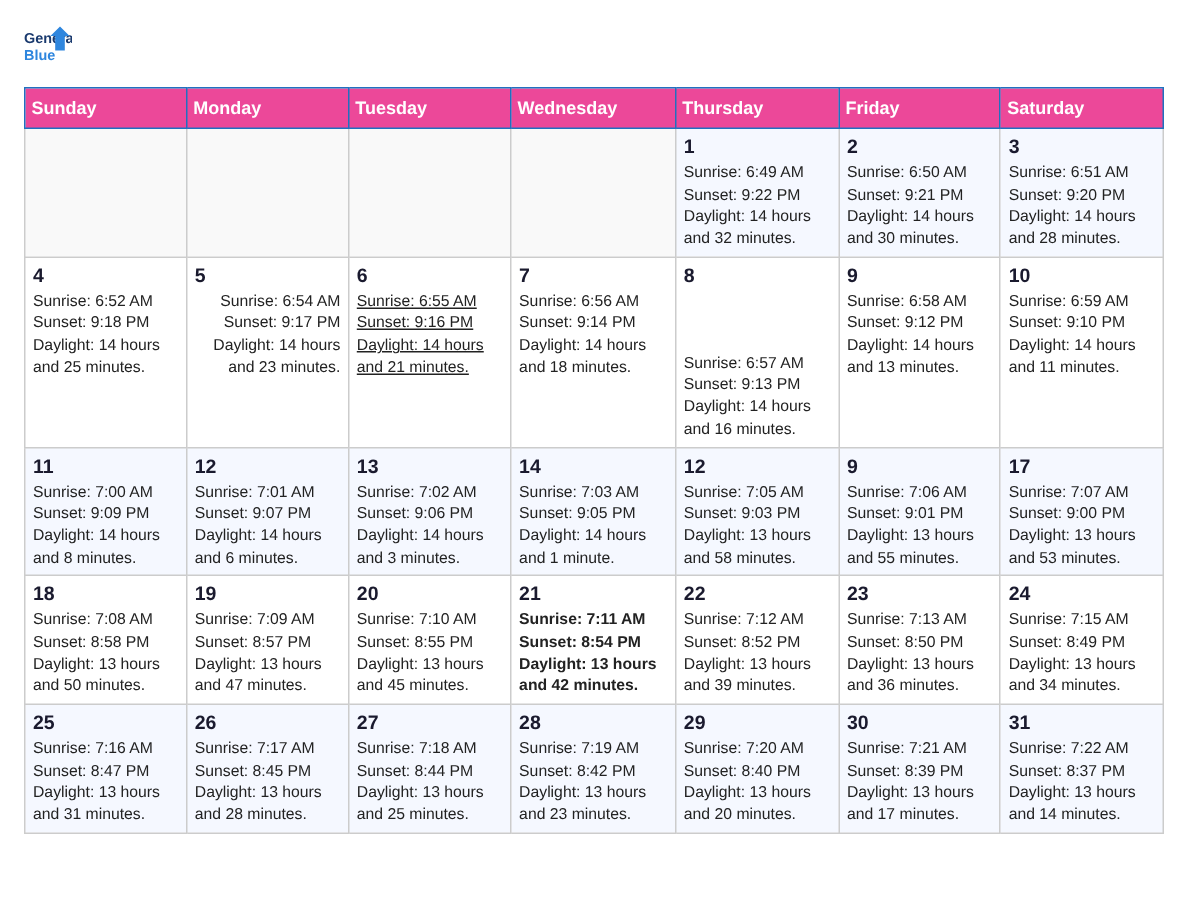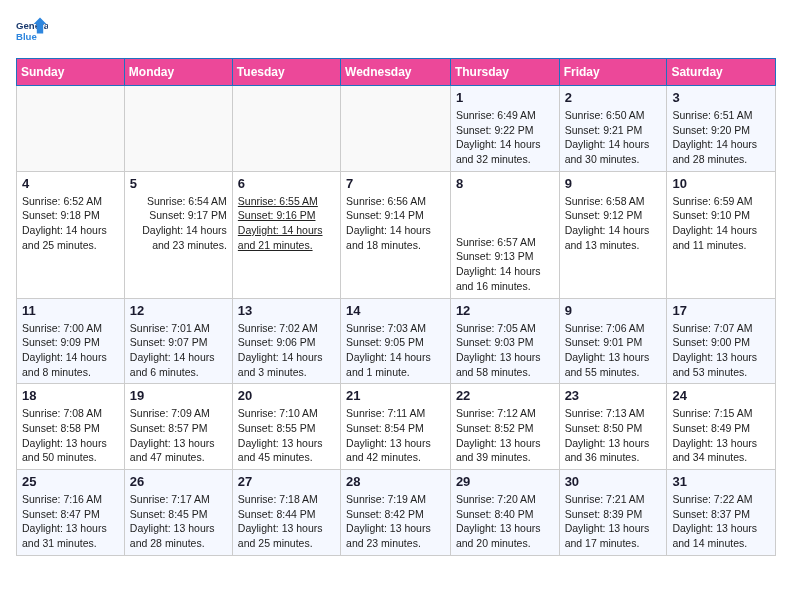--- a/index.html
+++ b/index.html
@@ -256,21 +256,21 @@
         </td>
         <td>
           <div class="day-number">20</div>
           <div class="day-info" style="white-space: pre-line;">Sunrise: 7:10 AM
 Sunset: 8:55 PM
 Daylight: 13 hours
 and 45 minutes.</div>
         </td>
         <td>
           <div class="day-number">21</div>
-          <div class="day-info" style="white-space: pre-line;">Sunrise: 7:11 AM
+          <div class="day-info" style="white-space: pre-line; font-weight: bold;">Sunrise: 7:11 AM
 Sunset: 8:54 PM
 Daylight: 13 hours
 and 42 minutes.</div>
         </td>
         <td>
           <div class="day-number">22</div>
           <div class="day-info" style="white-space: pre-line;">Sunrise: 7:12 AM
 Sunset: 8:52 PM
 Daylight: 13 hours
 and 39 minutes.</div>

